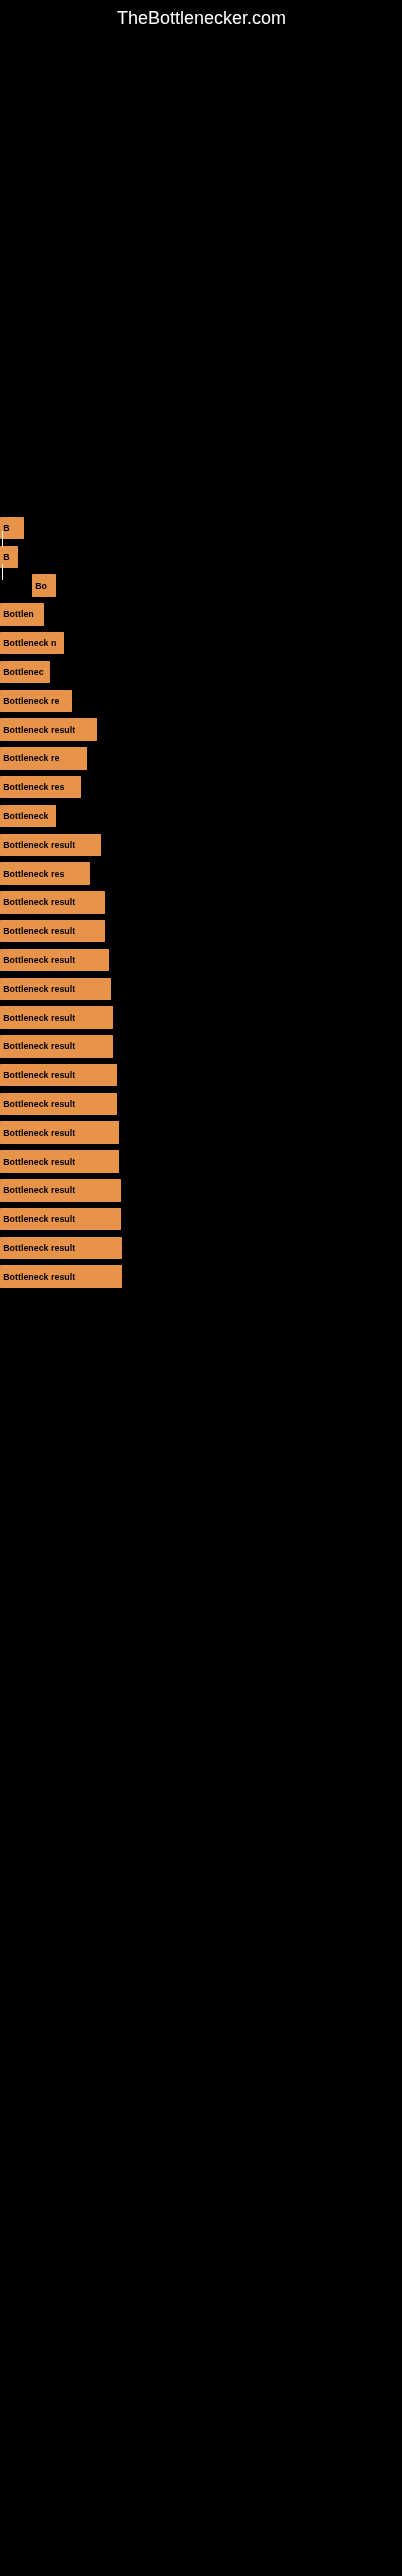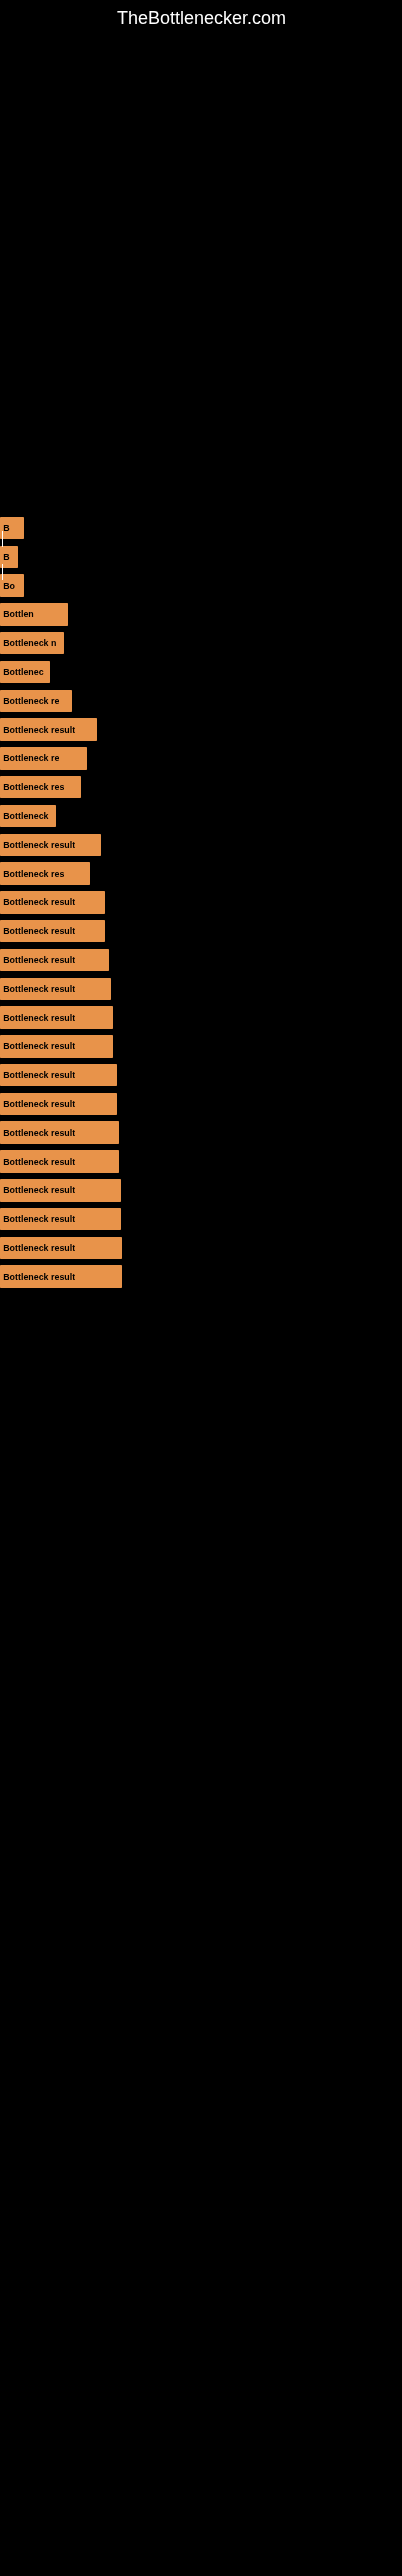--- a/index.html
+++ b/index.html
@@ -49,22 +49,22 @@
       color: #000000;
       font-size: 8.9px;
       font-weight: bold;
       white-space: nowrap;
       overflow: hidden;
     }
 
     
     .bar-1 { width: 24px; }
     .bar-2 { width: 17.7px; }
-    .bar-3 { width: 24px; }
-    .bar-4 { width: 68px; }
+    .bar-3 { width: 24px; margin-left: 32px; }
+    .bar-4 { width: 44px; }
     .bar-5 { width: 64px; }
     .bar-6 { width: 50px; align-items: center; }
     .bar-7 { width: 72px; }
     .bar-8 { width: 97px; }
     .bar-9 { width: 87px; }
     .bar-10 { width: 81px; }
     .bar-11 { width: 56px; }
     .bar-12 { width: 101px; }
     .bar-13 { width: 90px; }
     .bar-14 { width: 105px; }

